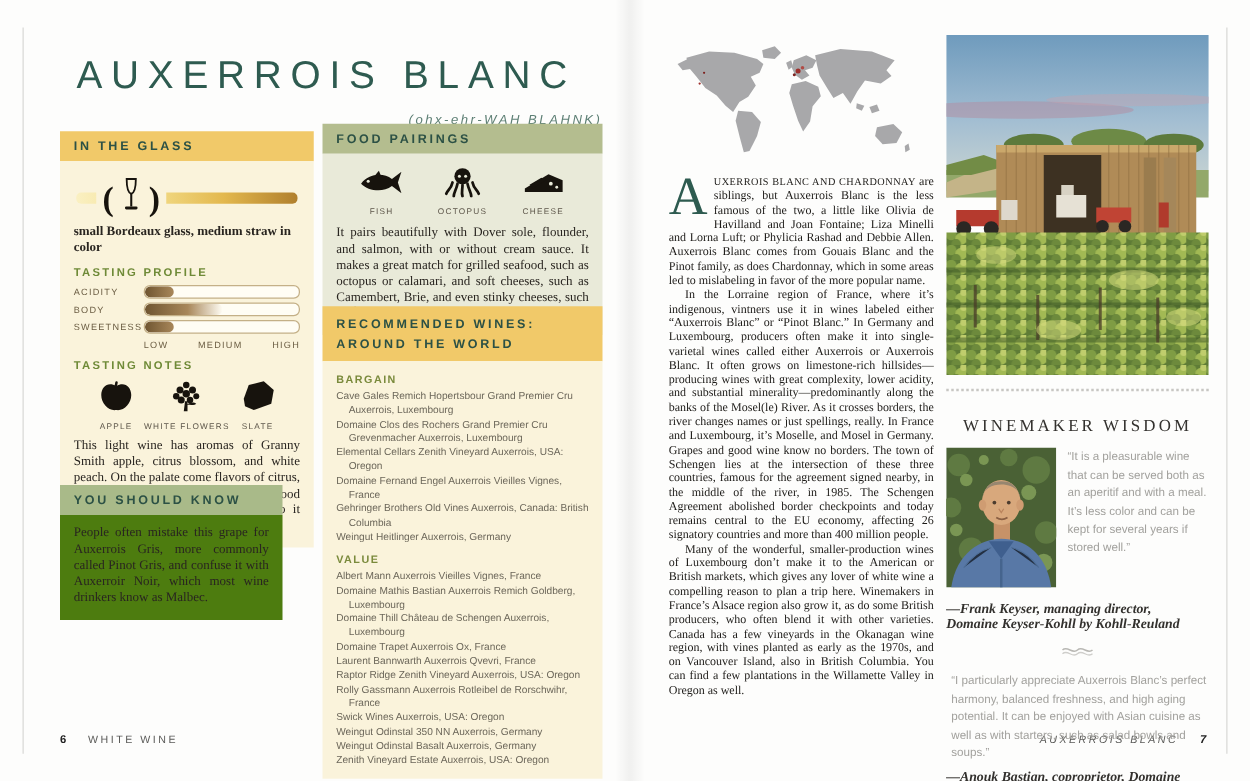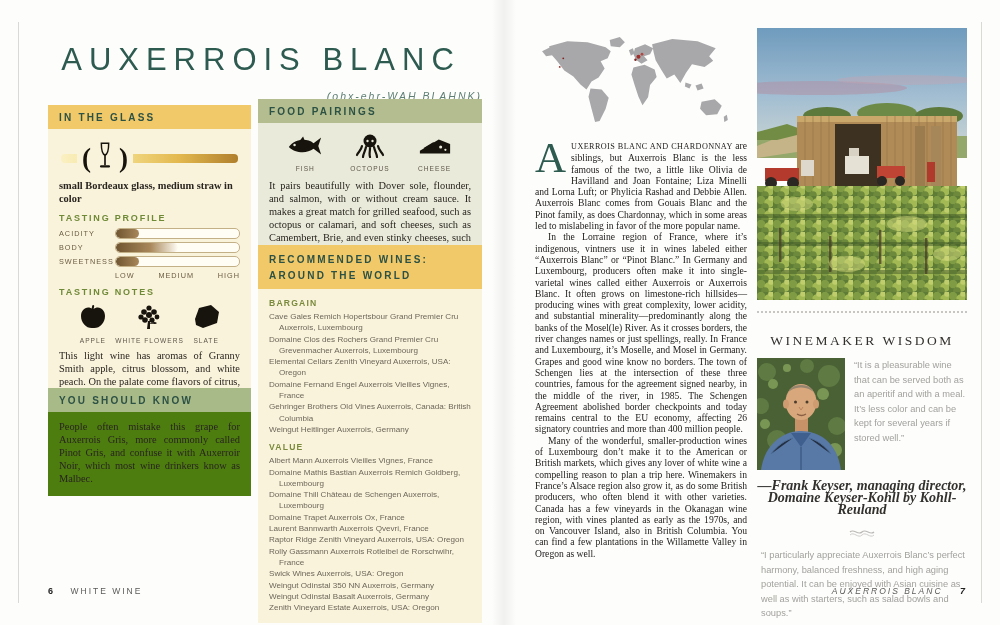--- a/index.html
+++ b/index.html
@@ -61,21 +61,21 @@
   .article p{margin:0;}
   .article p + p{text-indent:13px;}
   .dropcap{float:left;font-family:"Liberation Serif",serif;font-size:43px;line-height:34px;
            color:#2e5b50;margin:1px 5px 0 0;}
   .leadcaps{font-size:8.2px;letter-spacing:.4px;}
   .dotted{border-top:2px dotted #c7c6c2;}
   .ww-head{font-family:"Liberation Serif",serif;font-size:13.5px;letter-spacing:2.5px;
            color:#33312e;text-align:center;margin:20px 0 9px;}
   .quote{font-size:9.3px;line-height:14.6px;color:#a2a19d;}
   .attrib{font-family:"Liberation Serif",serif;font-style:italic;font-weight:bold;
-          font-size:14px;line-height:12px;color:#33312e;text-align:center;margin-top:6px;}
+          font-size:11px;line-height:12px;color:#33312e;text-align:left;margin-top:6px;}
   .quote2{font-size:9.3px;line-height:14.6px;color:#a2a19d;padding-left:4px;}
   .quote2-block{margin-top:6px;}
   .squiggle{text-align:center;color:#b9b8b4;margin:8px 0 2px;}
   .photo-quote-row{display:flex;gap:9px;align-items:flex-start;}
 </style>
 </head>
 <body>
 
 <div class="page-edge" style="left:18px"></div>
 <div class="page-edge" style="left:981px"></div>
@@ -167,21 +167,21 @@
               <path d="M4,15 L8,4 L20,1 L28,8 L26,19 L12,24 L5,21 Z" fill="#17130d"></path>
             </svg>
           </span>
           <span class="note-label">SLATE</span>
         </div>
       </div>
       <div class="serif-text" style="margin-top:6px;">This light wine has aromas of Granny Smith apple, citrus blossom, and white peach. On the palate come flavors of citrus, pear, and white stone fruits with good minerality. It has low acid levels, so it usually has a softer finish.</div>
     </div>
   </div>
 
-  <div class="panel" style="left:8px;top:358px;width:203px;border-radius:10px;">
+  <div class="panel" style="left:8px;top:358px;width:178px;border-radius:10px;">
     <div class="panel-header hdr-sage">YOU SHOULD KNOW</div>
     <div class="panel-body bg-know">
       <div class="serif-text">People often mistake this grape for Auxerrois Gris, more commonly called Pinot Gris, and confuse it with Auxerroir Noir, which most wine drinkers know as Malbec.</div>
     </div>
   </div>
 
   <div class="panel" style="left:218px;top:69px;width:224px;">
     <div class="panel-header hdr-olive">FOOD PAIRINGS</div>
     <div class="panel-body bg-pale">
       <div class="pair-icons">

